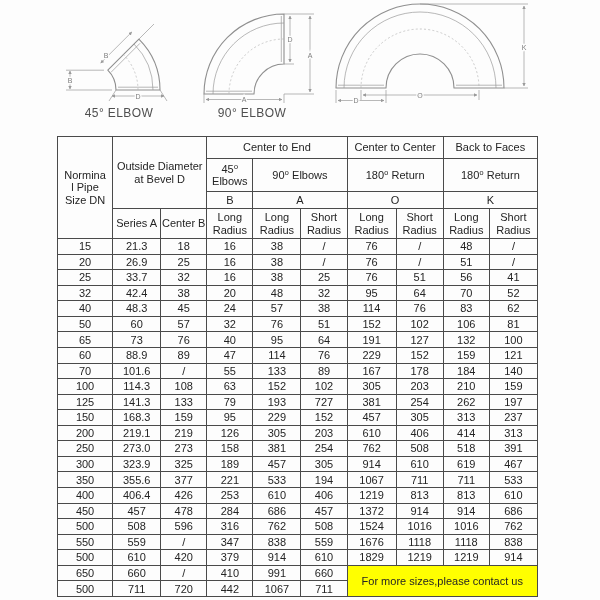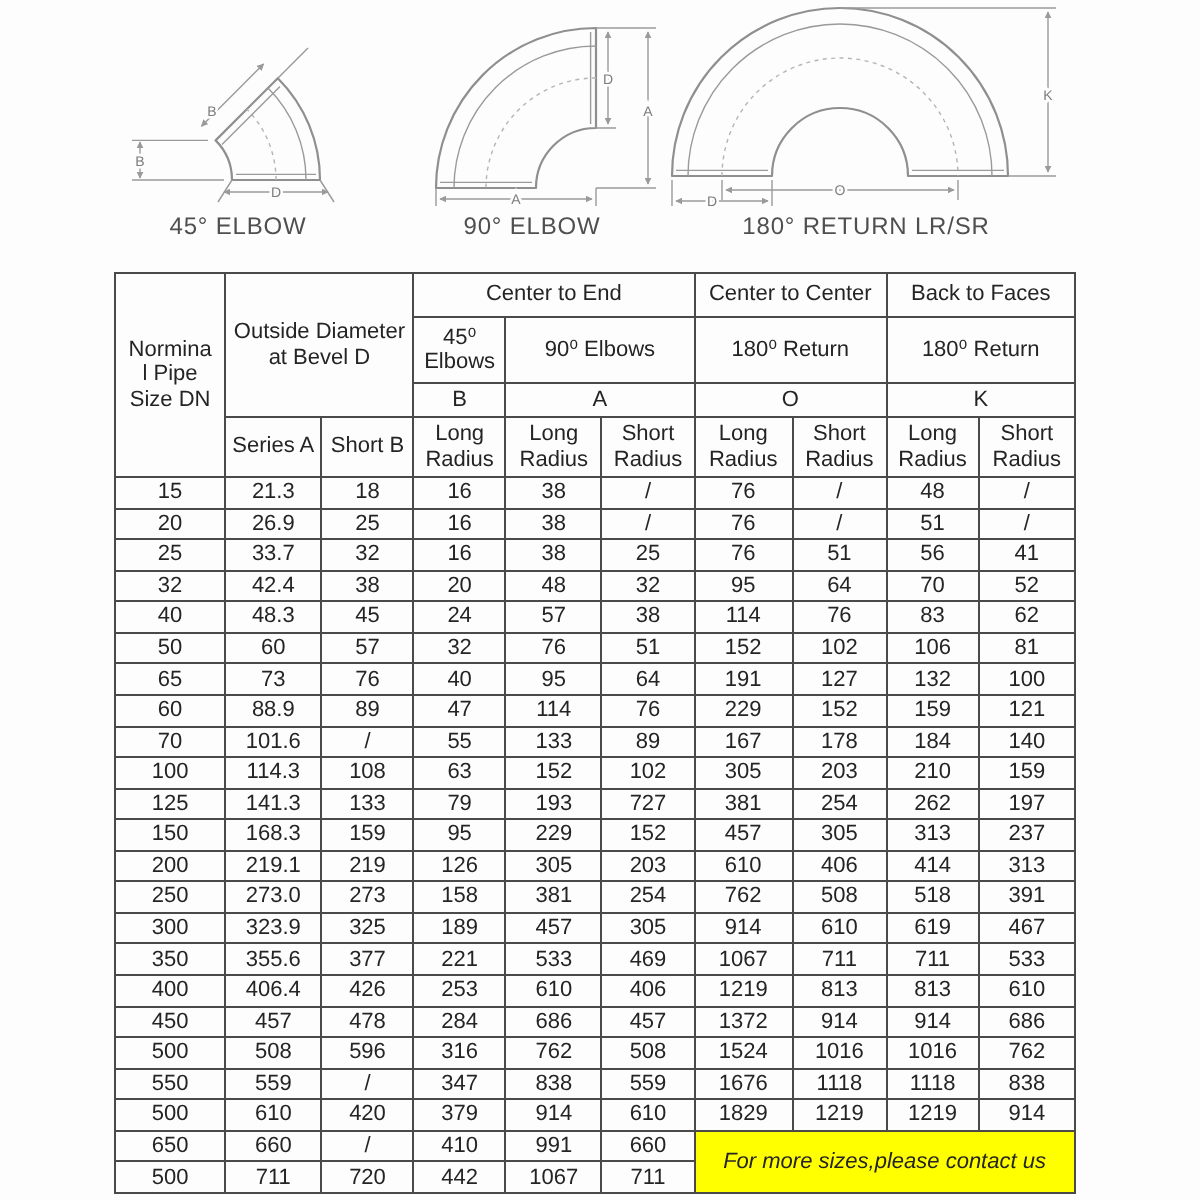--- a/index.html
+++ b/index.html
@@ -61,21 +61,21 @@
       <path class="dim" d="M14,69 L14,87" marker-start="url(#ar1)" marker-end="url(#ar1)"></path>
       <text class="dlabel" x="14" y="81" text-anchor="middle">B</text>
 
       <path class="dim" d="M60,88 L53,99 M104,88 L111,99"></path>
       <path class="dim" d="M56,94 L108,94" marker-start="url(#ar1)" marker-end="url(#ar1)"></path>
       <text class="dlabel" x="82" y="96.6" text-anchor="middle">D</text>
     </svg>
     <div class="fig-caption">45° ELBOW</div>
   </div>
 
-  <div class="fig" style="left:198px;width:136px;">
+  <div class="fig" style="left:184px;width:136px;">
     <svg width="136" height="102" viewBox="0 0 136 102">
       <defs>
         <marker id="ar2" viewBox="0 0 10 10" refX="9" refY="5" markerWidth="5" markerHeight="5" orient="auto-start-reverse">
           <path d="M0,0L10,5L0,10z" fill="#9a9a9a"></path>
         </marker>
       </defs>
       <path class="outline" d="M100,12 A80,80 0 0 0 20,92 L70,92 A30,30 0 0 1 100,62 Z"></path>
       <path class="thin" d="M100,21 A71,71 0 0 0 29,92"></path>
       <path class="cline" d="M100,37 A55,55 0 0 0 45,92"></path>
       <path class="thin" d="M97.3,14 L97.3,60"></path>
@@ -113,21 +113,20 @@
       <text class="dlabel" x="204" y="48" text-anchor="middle">K</text>
 
       <path class="dim" d="M41,88 L41,98 M159,88 L159,98"></path>
       <path class="dim" d="M43,93 L157,93" marker-start="url(#ar3)" marker-end="url(#ar3)"></path>
       <text class="dlabel" x="100" y="95.6" text-anchor="middle">O</text>
 
       <path class="dim" d="M16,88 L16,101 M66,88 L66,101"></path>
       <path class="dim" d="M18,98.5 L64,98.5" marker-start="url(#ar3)" marker-end="url(#ar3)"></path>
       <text class="dlabel" x="36" y="101" text-anchor="middle">D</text>
     </svg>
-    <div class="fig-caption">180° RETURN LR/SR</div>
   </div>
 
   <table class="spec">
     <colgroup>
       <col style="width:55px">
         <col style="width:48px">
         <col style="width:46px">
       <col style="width:46px">
         <col style="width:48px">
         <col style="width:46px">
@@ -155,21 +154,21 @@
         <th colspan="2">180⁰ Return</th>
       </tr>
       <tr class="h3">
         <th>B</th>
         <th colspan="2">A</th>
         <th colspan="2">O</th>
         <th colspan="2">K</th>
       </tr>
       <tr class="h4">
         <th>Series A</th>
-        <th>Short B</th>
+        <th>Center B</th>
         <th class="sub">Long Radius</th>
         <th class="sub">Long Radius</th>
         <th class="sub">Short Radius</th>
         <th class="sub">Long Radius</th>
         <th class="sub">Short Radius</th>
         <th class="sub">Long Radius</th>
         <th class="sub">Short Radius</th>
       </tr>
     </thead>
     <tbody>
@@ -352,21 +351,21 @@
           <td>610</td>
           <td>619</td>
           <td>467</td>
         </tr>
         <tr>
           <td>350</td>
           <td>355.6</td>
           <td>377</td>
           <td>221</td>
           <td>533</td>
-          <td>469</td>
+          <td>194</td>
           <td>1067</td>
           <td>711</td>
           <td>711</td>
           <td>533</td>
         </tr>
         <tr>
           <td>400</td>
           <td>406.4</td>
           <td>426</td>
           <td>253</td>
@@ -425,21 +424,21 @@
           <td>1219</td>
           <td>914</td>
         </tr>
         <tr>
           <td>650</td>
           <td>660</td>
           <td>/</td>
           <td>410</td>
           <td>991</td>
           <td>660</td>
-          <td colspan="4" rowspan="2" class="banner" style="background: rgb(255, 255, 0); font-style: italic;">For more sizes,please contact us</td>
+          <td colspan="4" rowspan="2" class="banner" style="background: rgb(255, 255, 0);">For more sizes,please contact us</td>
         </tr>
         <tr>
           <td>500</td>
           <td>711</td>
           <td>720</td>
           <td>442</td>
           <td>1067</td>
           <td>711</td>
         </tr>
       </tbody>

